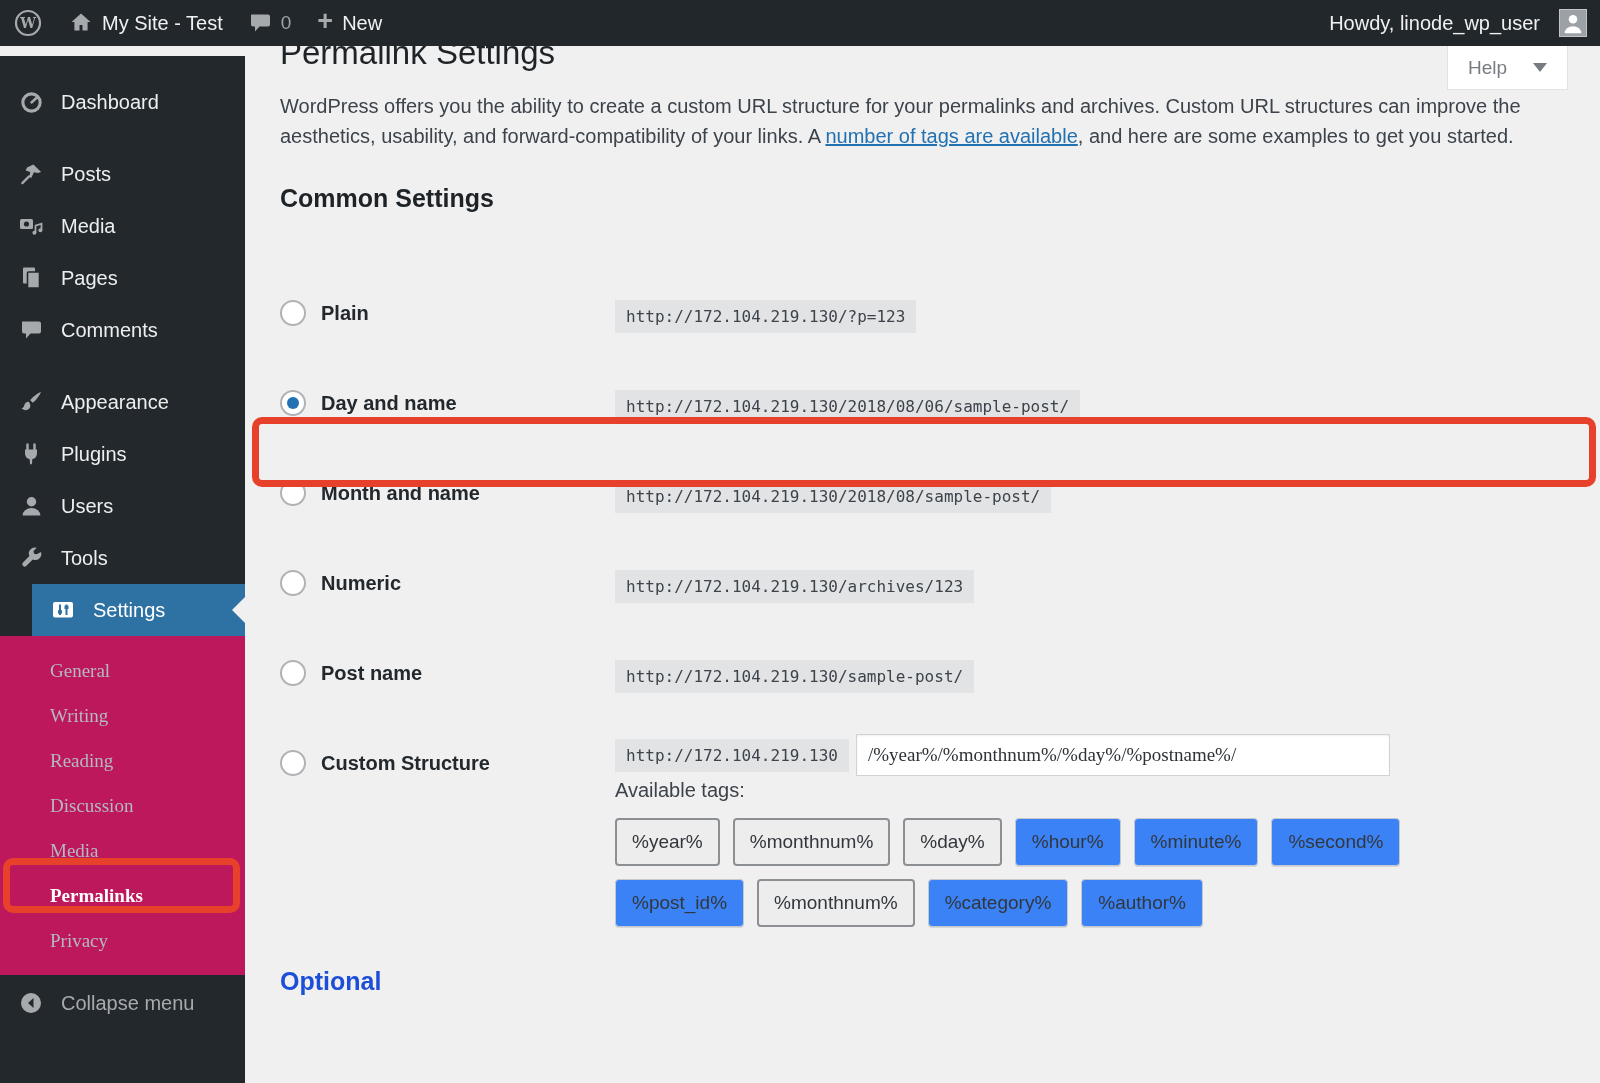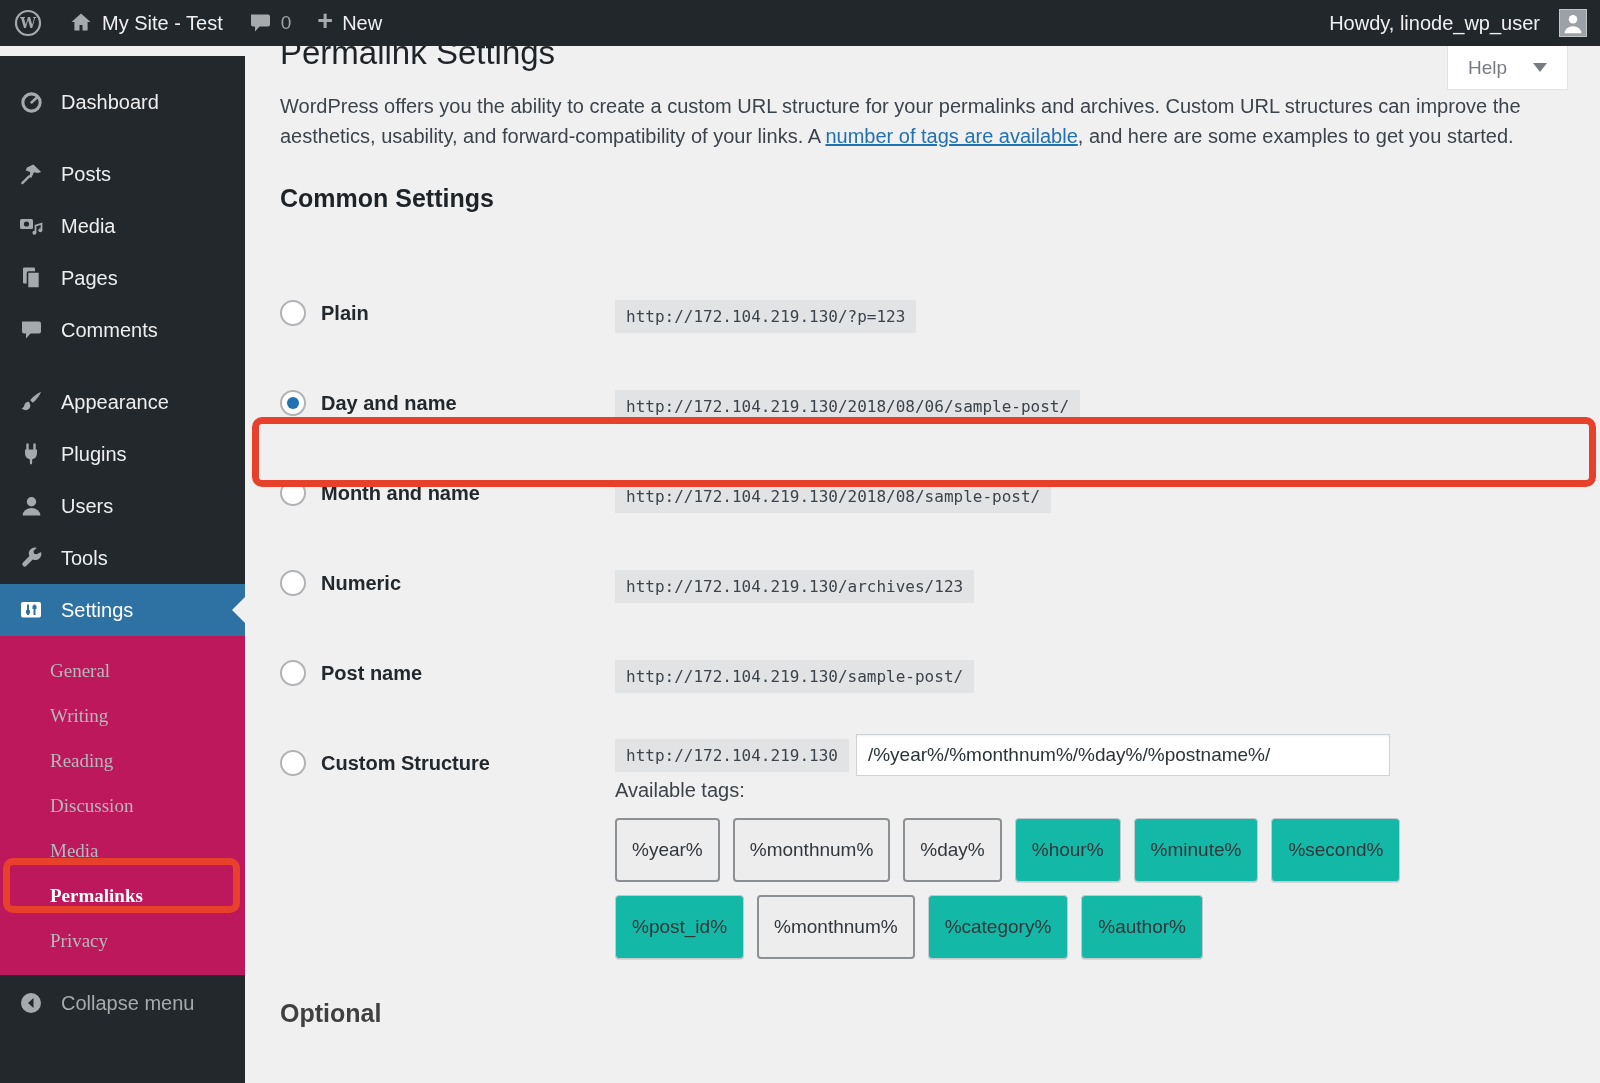--- a/index.html
+++ b/index.html
@@ -36,21 +36,21 @@
     position:fixed; top:56px; left:0; bottom:0; width:245px;
     background:#23282d; z-index:50; padding-top:20px;
   }
   .menu-item {
     position:relative; display:flex; align-items:center; gap:17px;
     height:52px; padding-left:18px;
     color:#eeeeee; font-size:20px; cursor:pointer;
   }
   .menu-item .mi-icon { width:26px; height:26px; display:flex; align-items:center; justify-content:center; flex-shrink:0; }
   .menu-sep { height:20px; }
-  .menu-item.active { background:#2e71a3; color:#ffffff; }
+  .menu-item.active { background:#2e71a3; color:#ffffff;margin-left:32px; }
   .active-arrow {
     position:absolute; right:0; top:50%; transform:translateY(-50%);
     width:0; height:0;
     border-top:13px solid transparent; border-bottom:13px solid transparent;
     border-right:13px solid #f0f0f1;
   }
   .submenu { background:#be185d; padding:12px 0;font-family:Liberation Serif, serif; }
   .sub-item {
     height:45px; line-height:45px; padding-left:50px;
     color:#b4b9be; font-size:19px; cursor:pointer;
@@ -87,39 +87,39 @@
   .radio.checked::after {
     content:""; position:absolute; left:5px; top:5px; width:12px; height:12px;
     border-radius:50%; background:#2271b1;
   }
   .opt-label { font-size:20px; font-weight:700; color:#23282d; }
   code.example, code.prefix {
     font-family:"DejaVu Sans Mono", monospace; font-size:16px; color:#3c434a;
     background:#e2e3e4; padding:7px 11px; white-space:nowrap;
   }
   .custom-input {
-    font-family:Liberation Sans, sans-serif; font-size:19px; color:#2c3338;
+    font-family:Liberation Serif, serif; font-size:19px; color:#2c3338;
     width:534px; height:42px; margin-left:7px; padding:0 11px;
     background:#ffffff; border:1px solid #d0d3d6; border-radius:0;
     box-shadow:inset 0 1px 2px rgba(0,0,0,0.07); outline:none;
   }
 
   .tags-area { margin-left:335px; margin-top:3px; }
   .tags-label { margin:0 0 16px; font-size:20px; color:#3c434a; }
   .tag-row { display:flex; gap:13px; margin-bottom:13px; }
   .tag-btn {
     font-family:"Liberation Sans", sans-serif;
-    font-size:19px; color:#32373c; background:#14b8a6;
-    border:1px solid #c5c8cc; border-radius:4px; padding:20px 16px;
+    font-size:19px; color:#32373c; background:#3b82f6;
+    border:1px solid #c5c8cc; border-radius:4px; padding:12px 16px;
     box-shadow:0 1px 0 #d5d7da; cursor:pointer; white-space:nowrap;
   }
   .tag-btn.used {
     border:2px solid #8c8f94; background:#ededee; padding:7px 15px; box-shadow:none;
   }
-  h2.optional-h { margin:40px 0 0; font-size:25px; font-weight:700; color:#404040; }
+  h2.optional-h { margin:40px 0 0; font-size:25px; font-weight:700; color:#1d4ed8; }
 
   
   .annotation-box {
     position:fixed; border:7px solid #e8412b; border-radius:10px;
     pointer-events:none; z-index:100;
   }
   #anno-dayname { left:252px; top:417px; width:1344px; height:70px; }
   #anno-permalinks { left:3px; top:858px; width:237px; height:55px; }
 
   svg { display:block; }

